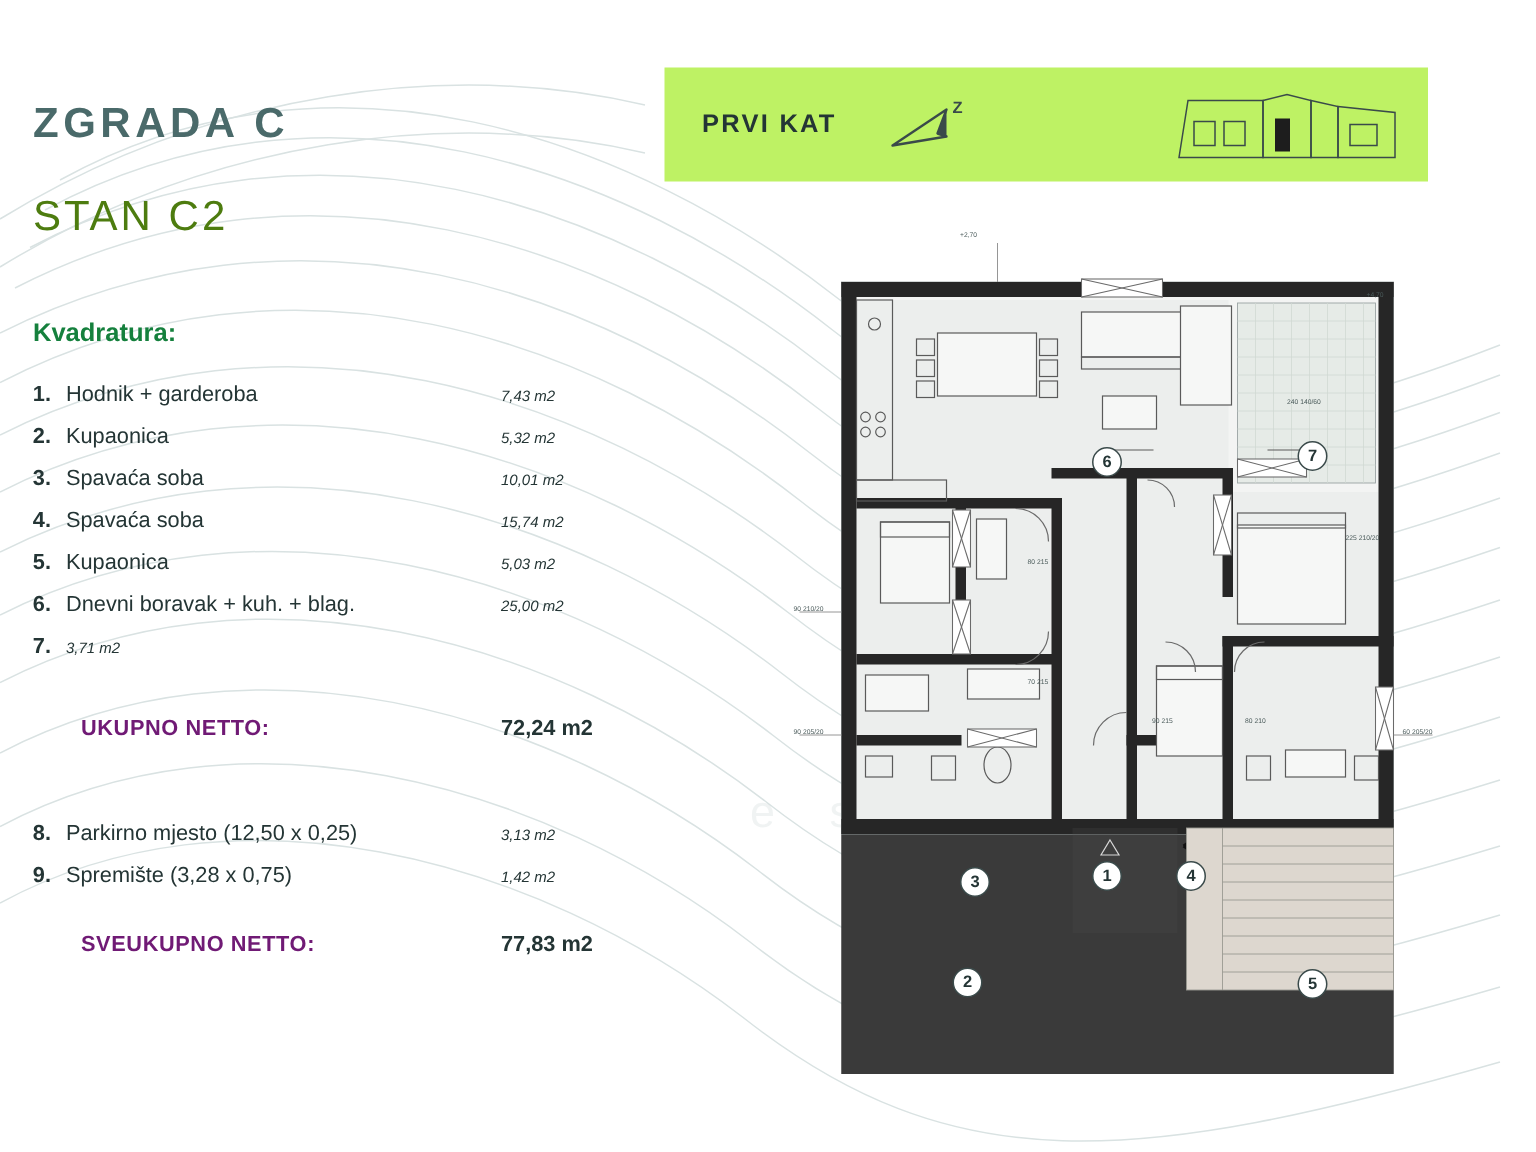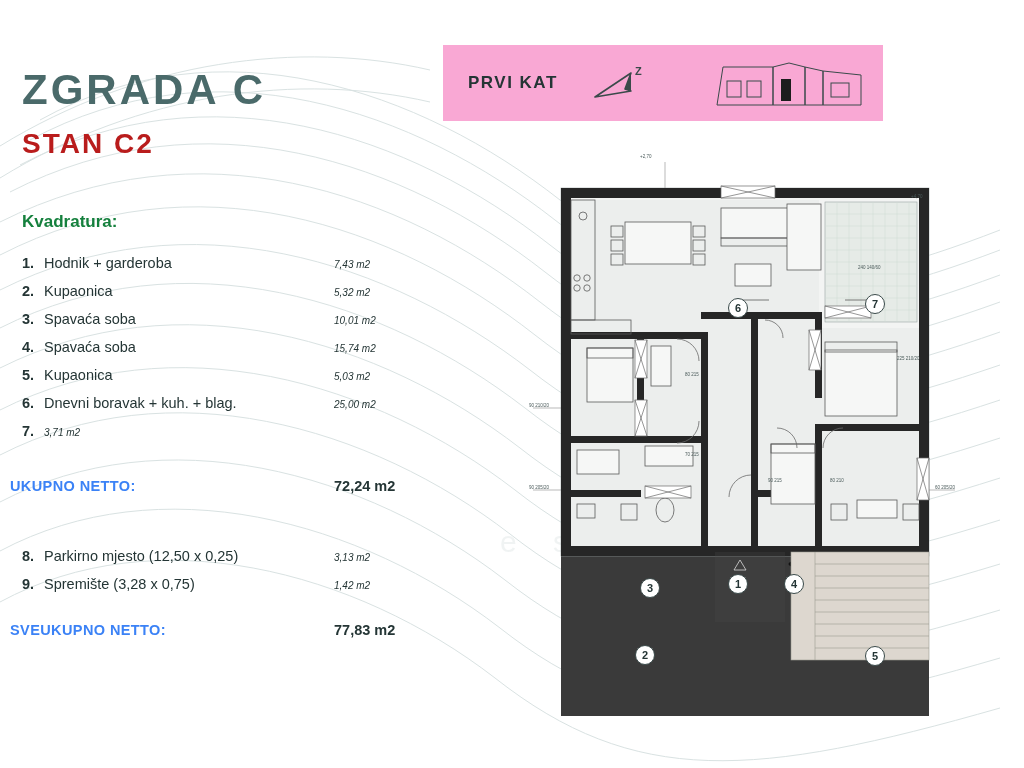--- a/index.html
+++ b/index.html
@@ -23,27 +23,27 @@
     font-family: "Liberation Sans", sans-serif;
     color: rgba(140,160,160,0.13);
     pointer-events: none;
   }
   .watermark .wm-big { position: absolute; left: 90px; top: 0px; font-size: 150px; font-weight: 700; letter-spacing: 6px; }
   .watermark .wm-small { position: absolute; left: 30px; top: 355px; font-size: 30px; letter-spacing: 14px; }
 
   
   .title-main {
     position: absolute; left: 22px; top: 66px;
-    font-size: 42px; font-weight: 700; letter-spacing: 3px;
+    font-size: 28px; font-weight: 700; letter-spacing: 3px;
     color: #4a6a6a;
   }
   .title-sub {
     position: absolute; left: 22px; top: 128px;
-    font-size: 28px; font-weight: 700; letter-spacing: 2px;
-    color: #b91c1c;
+    font-size: 28px; font-weight: 400; letter-spacing: 2px;
+    color: #4d7c0f;
   }
   .kvadratura {
     position: absolute; left: 22px; top: 212px;
     font-size: 17px; font-weight: 700; color: #15803d;
   }
 
   
   .room-list { position: absolute; left: 10px; top: 255px; width: 420px; }
   .room-row { display: flex; align-items: baseline; height: 28px; }
   .room-row .num {
@@ -54,37 +54,37 @@
     flex: 1; font-size: 14.5px; color: #243535;
   }
   .room-row .area {
     width: 96px; text-align: left;
     font-size: 10px; font-style: italic; color: #243535;
   }
 
   .totals { position: absolute; left: 10px; width: 420px; }
   .total-row { display: flex; align-items: baseline; height: 28px; }
   .total-row .lbl {
-    flex: 1;
-    font-size: 14.5px; font-weight: 700; letter-spacing: .4px; color: #3b82f6;
+    margin-left: 44px; flex: 1;
+    font-size: 14.5px; font-weight: 700; letter-spacing: .4px; color: #701a75;
   }
   .total-row .val {
     width: 96px; text-align: left;
     font-size: 14.5px; font-weight: 700; color: #243535;
   }
   #netto-total { top: 478px; }
   #grand-total { top: 622px; }
 
   .extra-list { position: absolute; left: 10px; top: 548px; width: 420px; }
 
   
   .header-band {
     position: absolute; left: 443px; top: 45px;
-    width: 440px; height: 76px;
-    background: #f9a8d4;
+    width: 509px; height: 76px;
+    background: #bef264;
     text-decoration: underline;
   }
   .floor-label {
     position: absolute; left: 25px; top: 28px;
     font-size: 17px; font-weight: 700; letter-spacing: 1.5px; color: #243535;
   }
   .north-arrow { position: absolute; left: 148px; top: 18px; width: 60px; height: 46px; }
   .bldg-thumb { position: absolute; right: 18px; top: 16px; width: 152px; height: 48px; }
 
   

